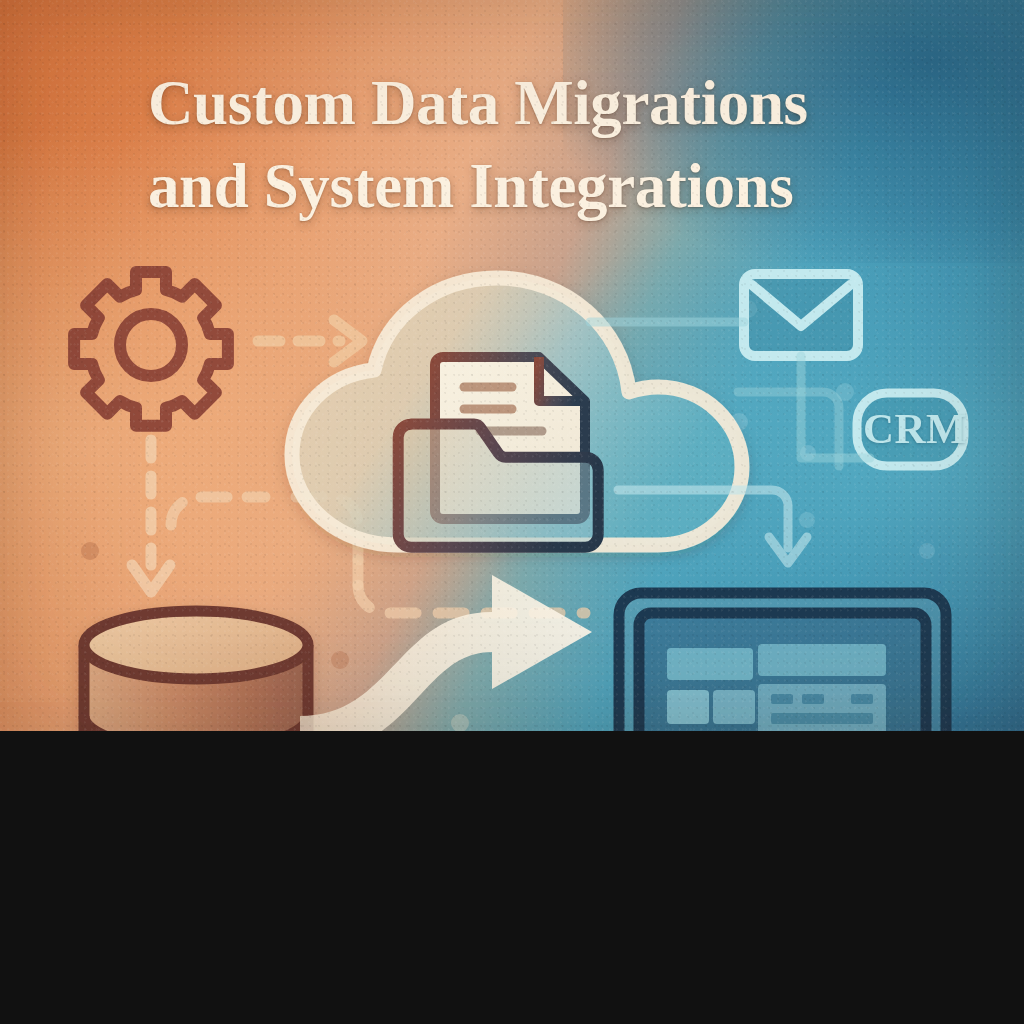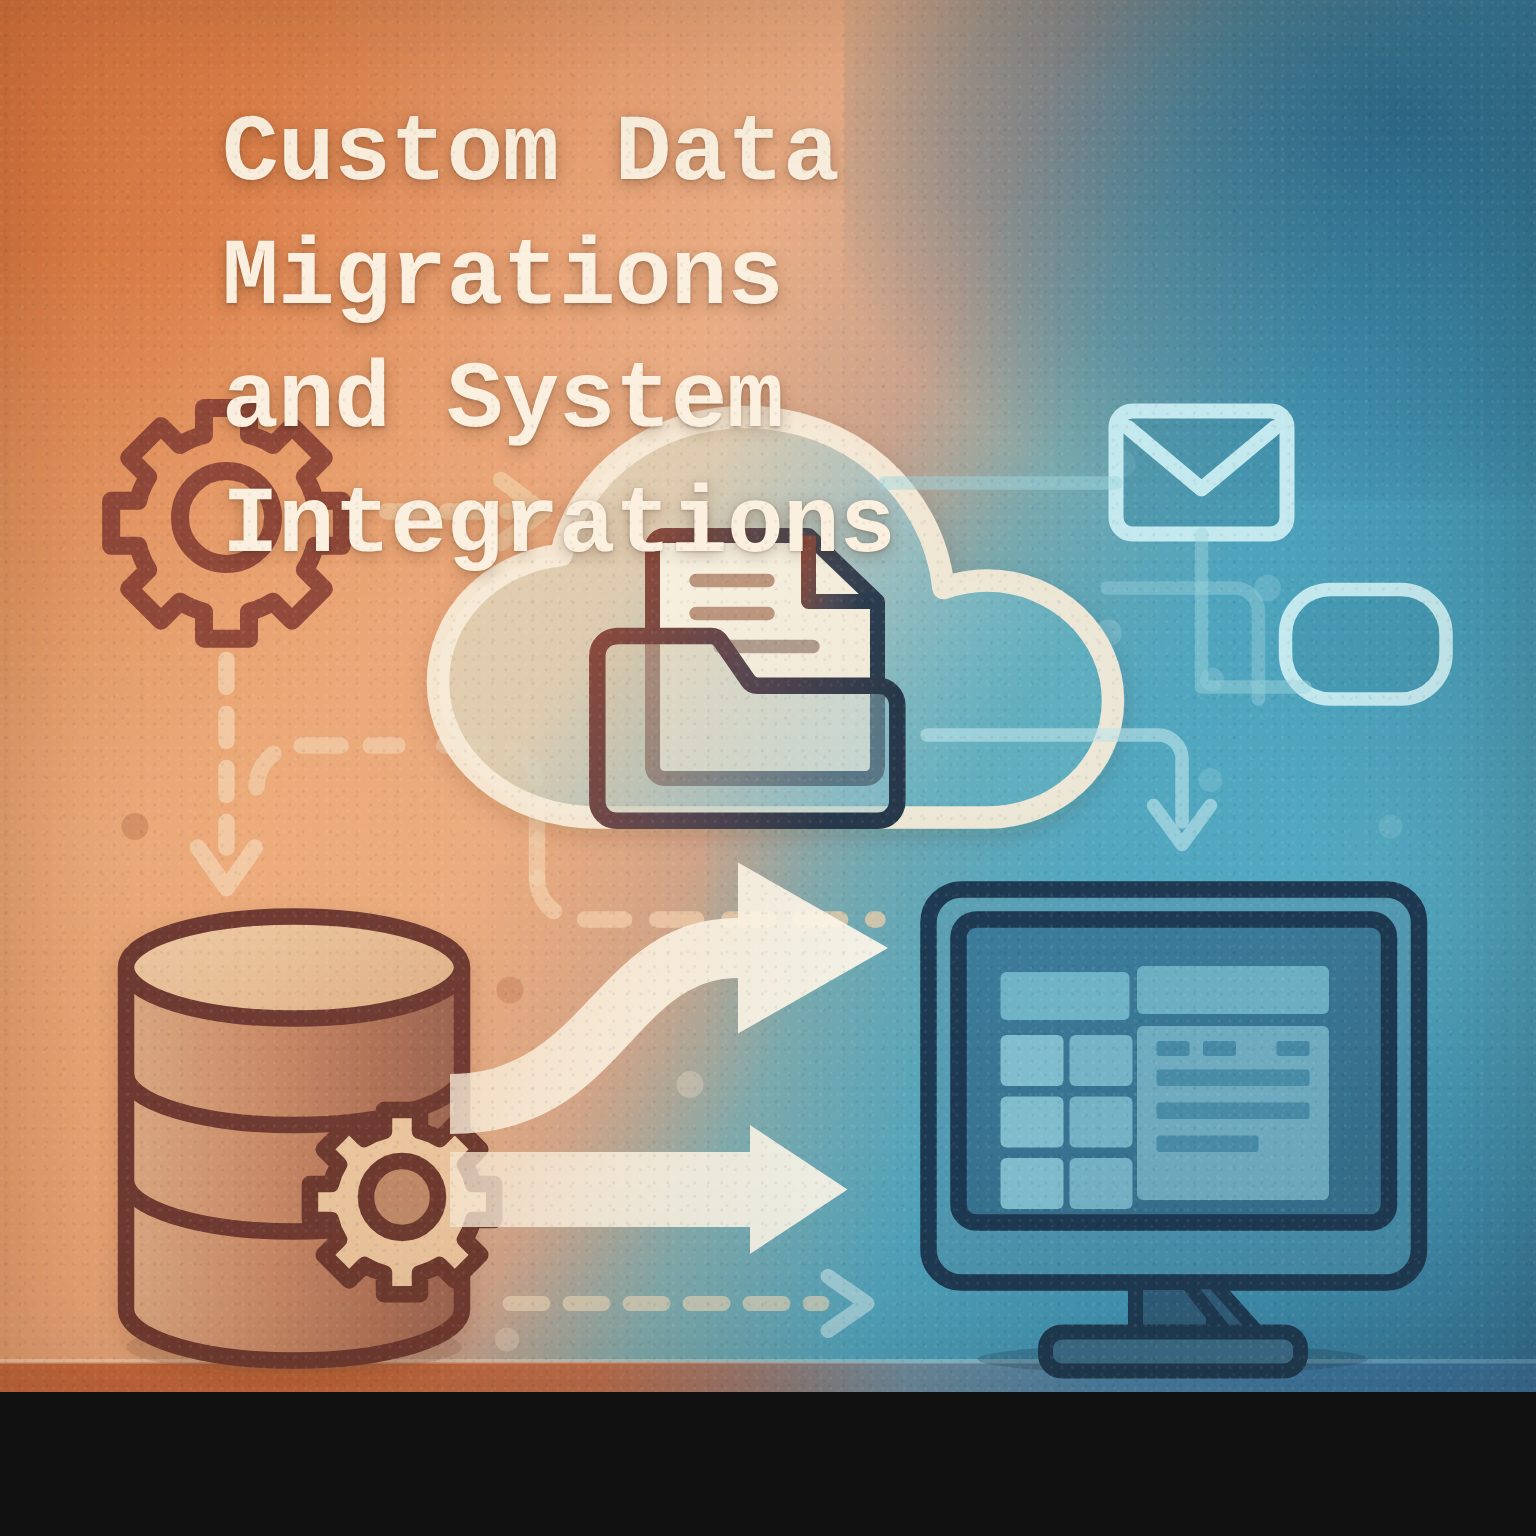--- a/index.html
+++ b/index.html
@@ -1,21 +1,21 @@
 <!DOCTYPE html>
 <html><head>
 <meta charset="utf-8">
 <title>Custom Data Migrations and System Integrations</title>
 <style>
   html,body{margin:0;padding:0;background:#111;}
   #stage{
     position:relative;
-    width:1024px;height:928px;
+    width:1024px;height:731px;
     overflow:hidden;
-    font-family:Liberation Mono, monospace;
+    font-family:Liberation Serif, serif;
   }
   
   .bg-base{
     position:absolute;inset:0;
     background:
       linear-gradient(115deg,
         #d8743d 0%,
         #dd8049 14%,
         #e8a173 30%,
         #e9ad85 40%,
@@ -310,16 +310,17 @@
       </g>
 
       <path d="M757,855 h52 v38 h-52 z" fill="#2e5c79" stroke="#1d3a52" stroke-width="10" stroke-linejoin="round"></path>
       <path d="M809,855 l34,38 h-22 l-30,-38 z" fill="#2e5c79" stroke="#1d3a52" stroke-width="9" stroke-linejoin="round"></path>
       <rect x="697" y="888" width="170" height="26" rx="11" fill="#3a6c89" stroke="#1d3a52" stroke-width="10"></rect>
     </g>
   </svg>
 
   <div class="title">Custom Data Migrations
 and System Integrations</div>
+  <div class="crm-label">CRM</div>
 
   <div class="grain"></div>
   <div class="vignette"></div>
 </div>
 
 </body></html>

